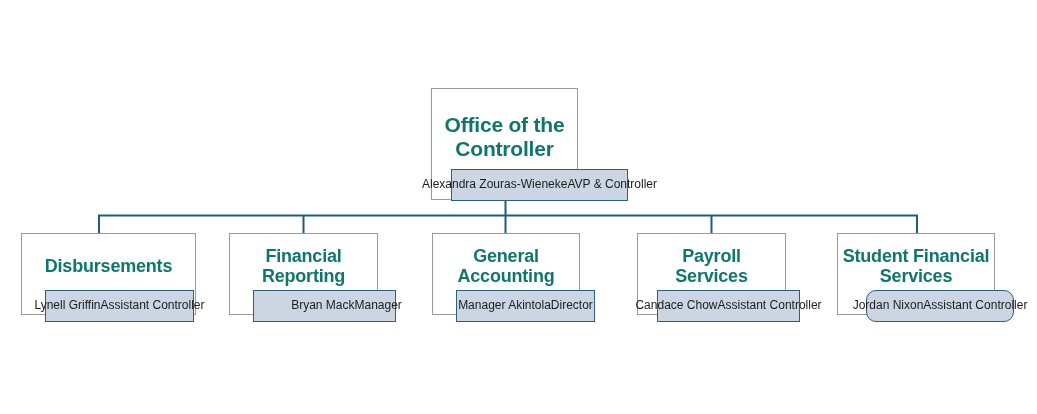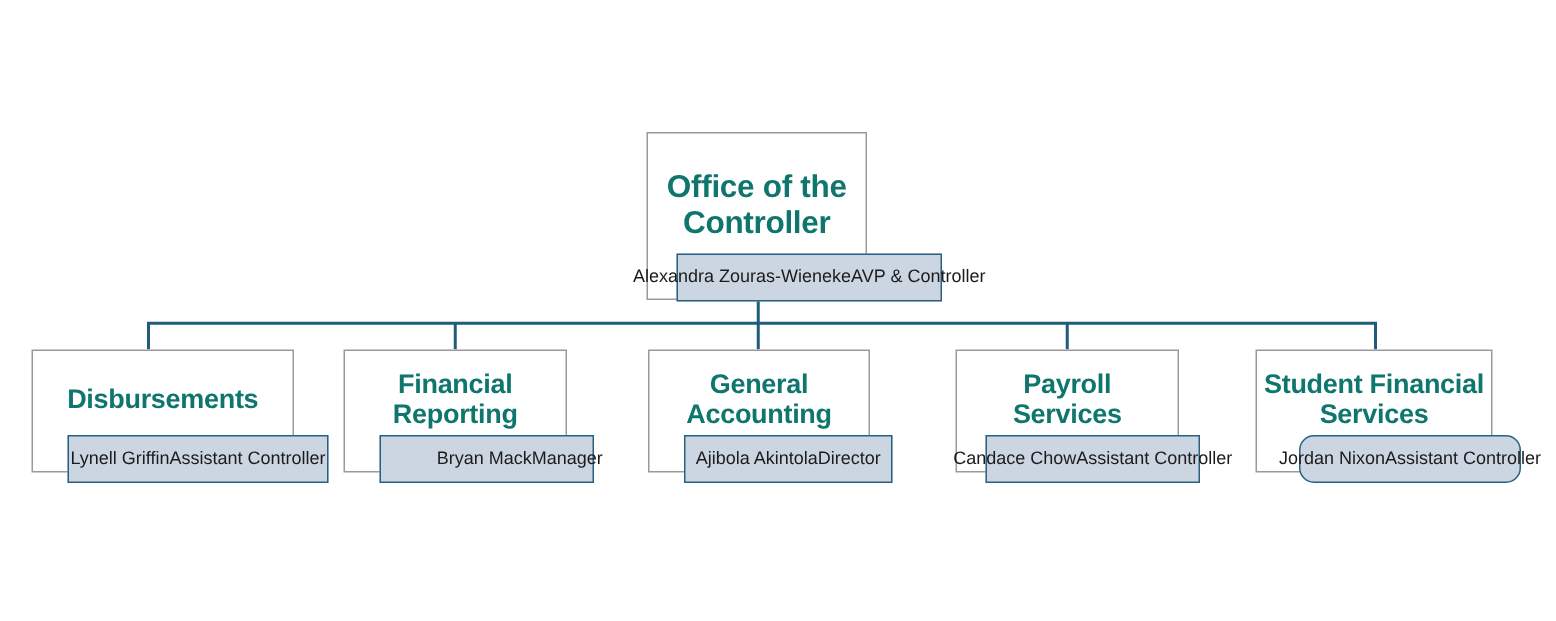--- a/index.html
+++ b/index.html
@@ -109,21 +109,21 @@
   <div class="nameplate" style="left:451px; top:169px; width:177px; height:32px;">
     <span class="person-name">Alexandra Zouras-Wieneke</span>
     <span class="person-title">AVP &amp; Controller</span>
   </div>
 
   <div class="unit-box child-box" style="left:21px; top:233px; width:175px; height:82px;">
     <div class="unit-title" style="top:22px;">
       <span>Disbursements</span>
     </div>
   </div>
-  <div class="nameplate" style="left:45px; top:290px; width:174px; height:32px;">
+  <div class="nameplate" style="left:45px; top:290px; width:149px; height:32px;">
     <span class="person-name">Lynell Griffin</span>
     <span class="person-title">Assistant Controller</span>
   </div>
 
   <div class="unit-box child-box" style="left:229px; top:233px; width:149px; height:82px;">
     <div class="unit-title">
       <span>Financial</span><br>
       <span>Reporting</span>
     </div>
   </div>
@@ -132,21 +132,21 @@
     <span class="person-title">Manager</span>
   </div>
 
   <div class="unit-box child-box" style="left:432px; top:233px; width:148px; height:82px;">
     <div class="unit-title">
       <span>General</span><br>
       <span>Accounting</span>
     </div>
   </div>
   <div class="nameplate" style="left:456px; top:290px; width:139px; height:32px;">
-    <span class="person-name">Ajibola Akintola</span>
+    <span class="person-name">Manager Akintola</span>
     <span class="person-title">Director</span>
   </div>
 
   <div class="unit-box child-box" style="left:637px; top:233px; width:149px; height:82px;">
     <div class="unit-title">
       <span>Payroll</span><br>
       <span>Services</span>
     </div>
   </div>
   <div class="nameplate" style="left:657px; top:290px; width:143px; height:32px;">

